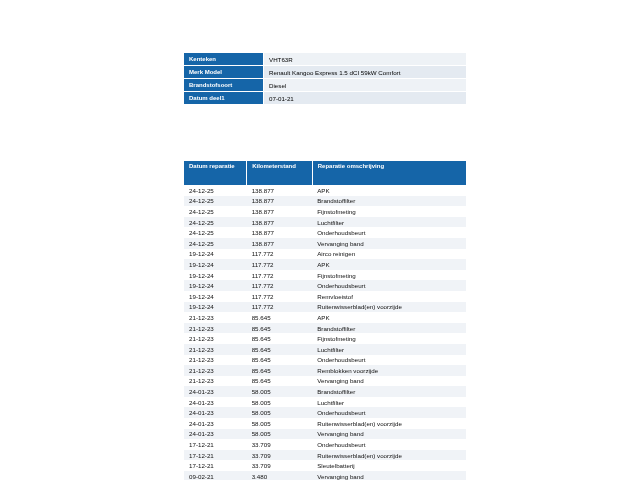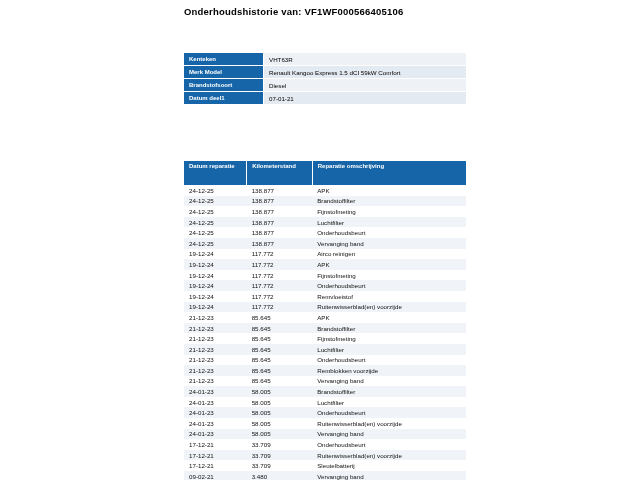--- a/index.html
+++ b/index.html
@@ -101,21 +101,20 @@
   }
   .col-date { width: 62px; }
   .col-km { width: 62px; }
   .col-desc { width: 158px; }
 </style>
 </head>
 <body>
 
 <div class="page">
 
-  <div class="doc-title">Onderhoudshistorie van: VF1WF000566405106</div>
 
   <table class="vehicle-table">
     <tbody>
         <tr>
           <td class="label">Kenteken</td>
           <td class="value">VHT63R</td>
         </tr>
         <tr>
           <td class="label">Merk Model</td>
           <td class="value">Renault Kangoo Express 1.5 dCI 59kW Comfort</td>

